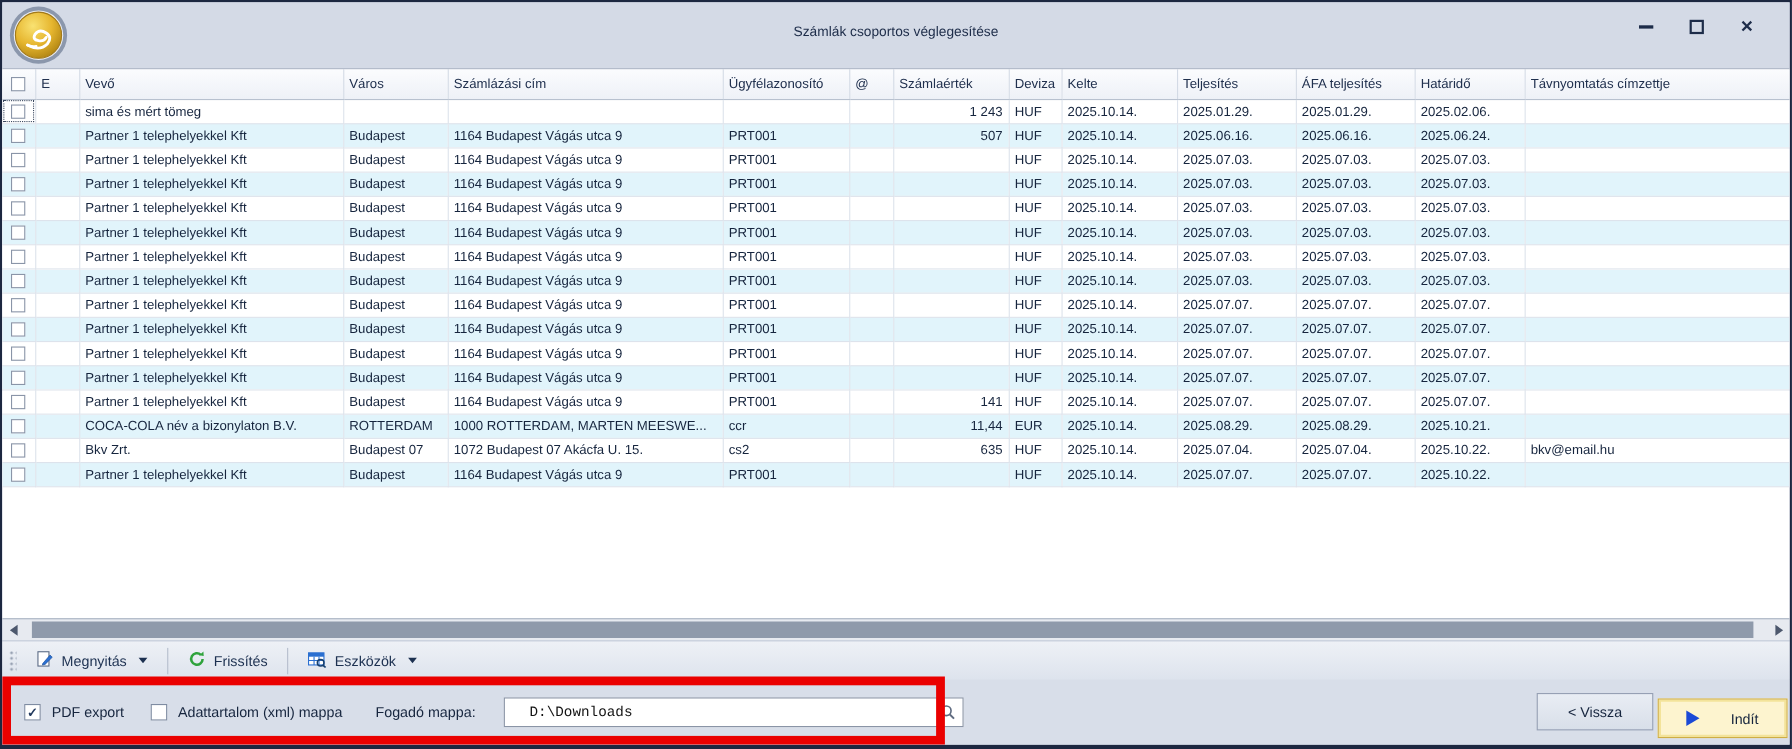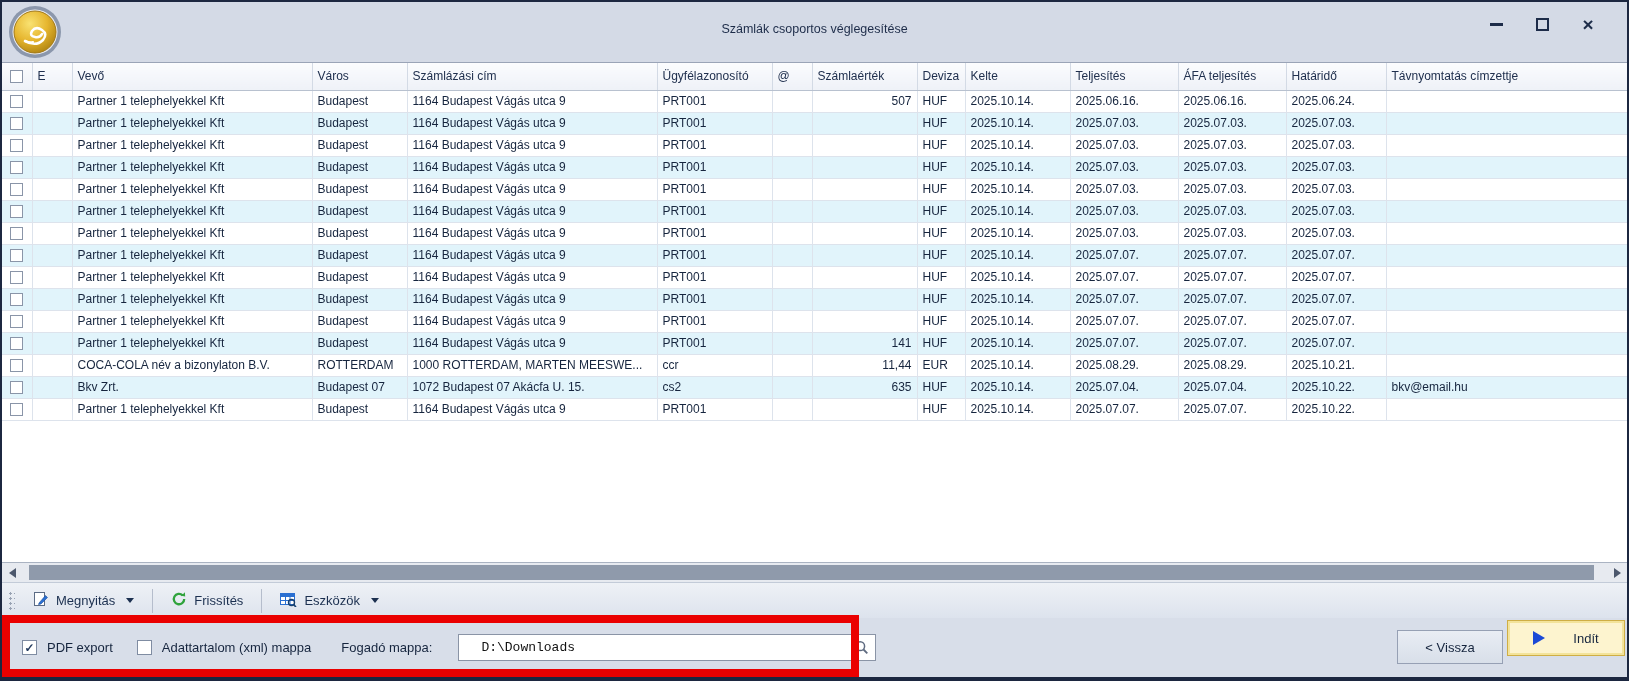--- a/index.html
+++ b/index.html
@@ -92,21 +92,21 @@
     font-family:Liberation Mono, monospace; font-size:13px; color:#111; padding:0 26px 0 22px;
   }
   .search-ic{ position:absolute; right:6px; top:5px; }
 
   .btn-back{
     position:absolute; right:124px; top:12px; width:106px; height:34px;
     background:linear-gradient(#e9edf4,#d8dfe9); border:1px solid #96a0b4;
     display:flex; align-items:center; justify-content:center; font-size:13px; color:#16253e;
   }
   .btn-start{
-    position:absolute; right:2px; top:2px; width:118px; height:36px;
+    position:absolute; right:2px; top:17px; width:118px; height:36px;
     background:#fdf4cf; border:1px solid #cfae45; box-shadow:inset 0 0 0 2px #f3e39a;
     display:flex; align-items:center; justify-content:center; gap:28px;
     font-size:13px; color:#16253e;
   }
   .play{ width:0;height:0;border-top:7px solid transparent;border-bottom:7px solid transparent;border-left:12px solid #1b49d6; }
 
   .red-annotation{
     position:absolute; left:0; top:613px; width:857px; height:62px;
     border:8px solid #ea0000; pointer-events:none; z-index:9;
   }
@@ -178,20 +178,36 @@
             <th>Deviza</th>
             <th>Kelte</th>
             <th>Teljesítés</th>
             <th>ÁFA teljesítés</th>
             <th>Határidő</th>
             <th>Távnyomtatás címzettje</th>
           </tr>
         </thead>
       <tbody id="grid-body">
           <tr>
+            <td class="focus-cell"><span class="cbx"></span></td>
+            <td></td>
+            <td>sima és mért tömeg</td>
+            <td></td>
+            <td></td>
+            <td></td>
+            <td></td>
+            <td class="num">1 243</td>
+            <td>HUF</td>
+            <td>2025.10.14.</td>
+            <td>2025.01.29.</td>
+            <td>2025.01.29.</td>
+            <td>2025.02.06.</td>
+            <td></td>
+          </tr>
+          <tr>
             <td><span class="cbx"></span></td>
             <td></td>
             <td>Partner 1 telephelyekkel Kft</td>
             <td>Budapest</td>
             <td>1164 Budapest Vágás utca 9</td>
             <td>PRT001</td>
             <td></td>
             <td class="num">507</td>
             <td>HUF</td>
             <td>2025.10.14.</td>

